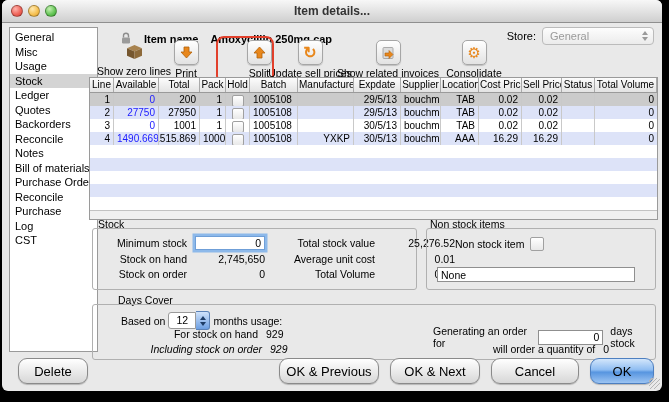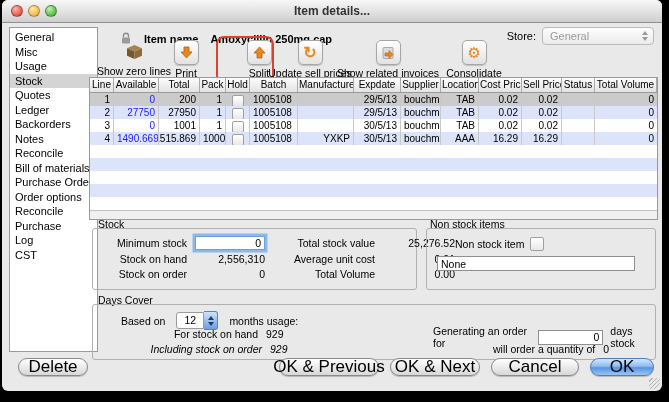--- a/index.html
+++ b/index.html
@@ -67,42 +67,42 @@
   .stockgrid{display:grid;grid-template-columns:86px 70px 102px 72px;column-gap:8px;row-gap:3px;
              padding:7px 6px 0 8px;font-size:10.5px;align-items:center;}
   .glabel{text-align:right;white-space:nowrap;}
   .gval{text-align:right;white-space:nowrap;}
   .tinput{height:14px;border:1px solid #8f8f8f;background:#fff;font-size:10.5px;text-align:right;
           box-sizing:border-box;padding:0 3px;font-family:"Liberation Sans",sans-serif;}
   .focusring{outline:none;box-shadow:0 0 0 2.5px #8db9ea;border-color:#6f9fd8;}
   .nonstockin{padding:7px 10px 0 10px;font-size:10.5px;}
   .nsrow1{display:flex;align-items:center;gap:6px;margin-left:18px;}
   .nsrow2{margin-top:6px;}
-  .nsrow3{margin-top:5px;}
+  .nsrow3{margin-top:16px;}
   .nsinput{width:198px;height:15px;text-align:left;}
   
-  .dc-line1{position:absolute;left:28px;top:6px;display:flex;align-items:center;gap:11px;font-size:10.5px;}
+  .dc-line1{position:absolute;left:28px;top:6px;display:flex;align-items:center;gap:3px;font-size:10.5px;}
   .stepper{display:flex;align-items:center;}
   .stepval{width:26px;height:15px;border:1px solid #9a9a9a;background:#fff;text-align:center;
            line-height:15px;font-size:10.5px;border-radius:3px 0 0 3px;}
   .stepbtn{width:13px;height:17px;border:1px solid #5c82b6;border-left:none;border-radius:0 3px 3px 0;
            background:linear-gradient(#cfe2fa,#6d9fe2);display:flex;flex-direction:column;
            align-items:center;justify-content:center;gap:2px;cursor:pointer;}
   .stri-up{width:0;height:0;border-left:3px solid transparent;border-right:3px solid transparent;border-bottom:4px solid #1d3c66;}
   .stri-dn{width:0;height:0;border-left:3px solid transparent;border-right:3px solid transparent;border-top:4px solid #1d3c66;}
   .dc-pair{position:absolute;font-size:10.5px;display:flex;gap:8px;}
   .dc-l2{left:0;top:23px;align-items:center;}
   .dc-l3{left:4px;top:38px;font-style:italic;}
   .dc-lab{width:165px;text-align:right;white-space:nowrap;}
   .dc-right1{position:absolute;left:340px;top:20px;display:flex;align-items:center;gap:7px;font-size:10.5px;}
   .dc-right2{position:absolute;left:400px;top:38px;display:flex;gap:8px;font-size:10.5px;}
   .dcinput{width:65px;height:15px;}
   
-  .pill{height:18px;border-radius:9px;border:1px solid #8a8a8a;background:linear-gradient(#ffffff,#d7d7d7);
-        font-size:17px;display:flex;align-items:center;justify-content:center;box-sizing:border-box;
+  .pill{height:26px;border-radius:9px;border:1px solid #8a8a8a;background:linear-gradient(#ffffff,#d7d7d7);
+        font-size:13px;display:flex;align-items:center;justify-content:center;box-sizing:border-box;
         box-shadow:0 1px 1px rgba(0,0,0,.22);cursor:pointer;white-space:nowrap;color:#000;}
   .btn-delete{position:absolute;left:16px;top:336px;width:70px;}
   .footer-right{position:absolute;right:8px;top:336px;display:flex;gap:11px;}
   .b-okprev{width:100px;}.b-oknext{width:90px;}.b-cancel{width:88px;}
   .b-ok{width:64px;background:linear-gradient(#d3e6fb 0%,#8fbdf2 45%,#5795e0 55%,#9cc4f2 100%);border-color:#4d7fc0;}
   .grip{position:absolute;right:2px;bottom:2px;width:11px;height:11px;
         background:repeating-linear-gradient(135deg,transparent 0 2px,#b5b5b5 2px 3px);border-radius:0 0 5px 0;}
 </style>
 </head>
 <body>
@@ -117,28 +117,27 @@
     <div class="title">Item details...</div>
   </div>
 
   <div class="content">
 
     <div class="sidebar">
       <div class="side-item">General</div>
       <div class="side-item">Misc</div>
       <div class="side-item">Usage</div>
       <div class="side-item selected">Stock</div>
+      <div class="side-item">Ledger</div>
       <div class="side-item">Quotes</div>
-      <div class="side-item">Ledger</div>
       <div class="side-item">Backorders</div>
+      <div class="side-item">Reconcile</div>
       <div class="side-item">Notes</div>
-      <div class="side-item">Reconcile</div>
       <div class="side-item">Bill of materials</div>
       <div class="side-item">Purchase Orders</div>
-      <div class="side-item">Order options</div>
       <div class="side-item">Reconcile</div>
       <div class="side-item">Purchase</div>
       <div class="side-item">Log</div>
       <div class="side-item">CST</div>
     </div>
 
     <div class="itemrow">
       <span style="display:flex;">
         <svg width="12" height="13" viewBox="0 0 12 13">
             <path d="M3.5 5.5V3.8a2.5 2.5 0 0 1 5 0v1.7" fill="none" stroke="#8d8d8d" stroke-width="1.4"></path>
@@ -311,21 +310,21 @@
 
     <div class="seclabel" style="left:96px;top:196px;">Stock</div>
     <div class="box" style="left:90px;top:206px;width:325px;height:62px;">
       <div class="stockgrid">
         <div class="glabel">Minimum stock</div>
         <input class="tinput focusring" style="width: 70px;" value="0">
         <div class="glabel">Total stock value</div>
         <div class="gval">25,276.52</div>
 
         <div class="glabel">Stock on hand</div>
-        <div class="gval">2,556,310</div>
+        <div class="gval">2,745,650</div>
         <div class="glabel">Average unit cost</div>
         <div class="gval">0.01</div>
 
         <div class="glabel">Stock on order</div>
         <div class="gval">0</div>
         <div class="glabel">Total Volume</div>
         <div class="gval">0.00</div>
       </div>
     </div>
 
@@ -335,21 +334,21 @@
         <div class="nsrow1">
           <span>Non stock item</span>
           <span class="cb" style="width:12px;height:12px;"></span>
         </div>
         <div class="nsrow3">
           <input class="tinput nsinput" value="None" style="">
         </div>
       </div>
     </div>
 
-    <div class="seclabel" style="left:96px;top:272px;">Days Cover</div>
+    <div class="seclabel" style="left:96px;top:272px;padding-left:20px;">Days Cover</div>
     <div class="box" style="left:90px;top:282px;width:564px;height:56px;">
       <div class="dc-line1">
         <span>Based on</span>
         <span class="stepper">
           <span class="stepval">12</span>
           <span class="stepbtn">
               <span class="stri-up"></span>
               <span class="stri-dn"></span>
             </span>
         </span>

